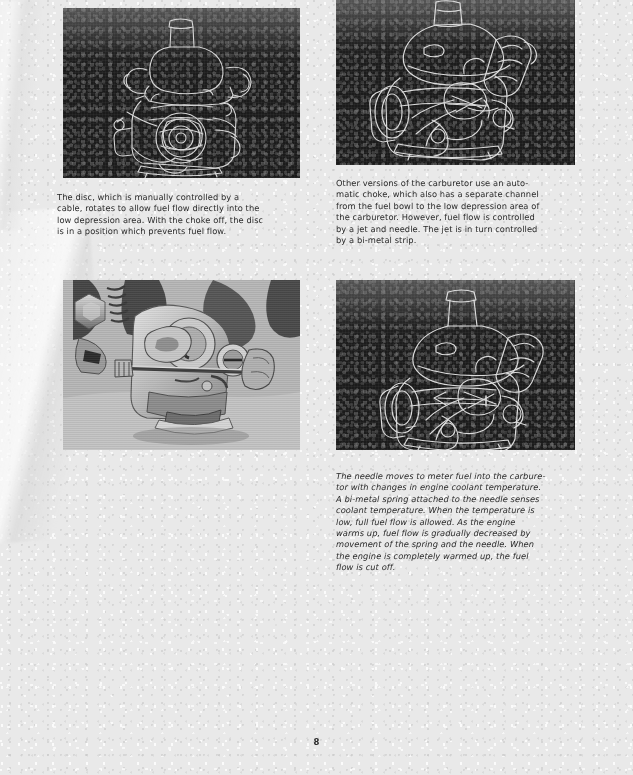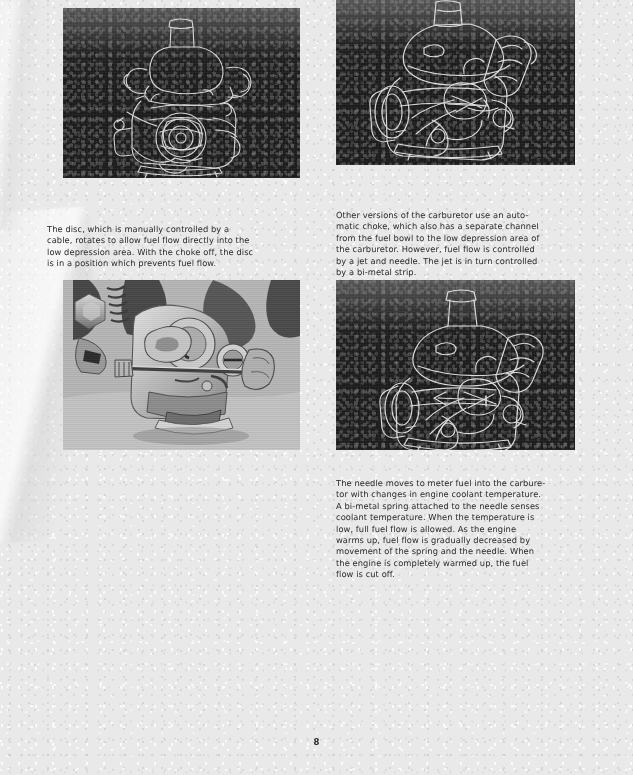--- a/index.html
+++ b/index.html
@@ -132,21 +132,20 @@
   
   .caption {
     position: absolute;
     color: #2a2a2a;
     font-family: "DejaVu Sans", sans-serif;
     font-size: 8.3px;
     line-height: 11.4px;
     letter-spacing: .08px;
     white-space: pre-line;
     text-rendering: geometricPrecision;
-    margin-top: 32px;
   }
 
   
   #folio {
     position: absolute;
     left: 0; right: 0;
     top: 737px;
     text-align: center;
     color: #2b2b2b;
     font-family: "DejaVu Sans", sans-serif;
@@ -210,21 +209,21 @@
           <path d="M84 165 l-2 5 M152 164 l2 5"></path>
 
           <path d="M158 96 q8 -2 10 4 q2 6 -5 8"></path>
           <path d="M140 82 q8 -1 10 5"></path>
           <path d="M96 86 q-7 1 -8 7"></path>
         </g>
       </svg>
     </div>
   </div>
 
-  <div class="caption" style="left:47px; top:192px; width:240px;">The disc, which is manually controlled by a
+  <div class="caption" style="left:57px; top:192px; width:240px;">The disc, which is manually controlled by a
 cable, rotates to allow fuel flow directly into the
 low depression area. With the choke off, the disc
 is in a position which prevents fuel flow.</div>
 
   <div class="figure" style="left:336px; top:0px; width:239px; height:165px;">
     <div class="photo dark">
       <svg class="art" viewBox="0 0 239 165" preserveAspectRatio="none">
         <g fill="none" stroke="#e8e8e8" stroke-width="1.15" stroke-linejoin="round" stroke-linecap="round" opacity="0.93">
 
           <path d="M100 2 q12 -3 24 1 l2 22 q-14 3 -28 0 z"></path>
@@ -394,21 +393,21 @@
           <path d="M84 166 l-2 4 M162 164 l3 5"></path>
 
           <path d="M166 116 q16 2 20 14 q4 12 -8 18"></path>
           <circle cx="176" cy="134" r="9"></circle>
           <path d="M80 146 l-10 2 M180 142 l10 3"></path>
         </g>
       </svg>
     </div>
   </div>
 
-  <div class="caption" style="left:336px; top:446px; width:248px;">The needle moves to meter fuel into the carbure-
+  <div class="caption" style="left:336px; top:471px; width:248px;font-style:italic;">The needle moves to meter fuel into the carbure-
 tor with changes in engine coolant temperature.
 A bi-metal spring attached to the needle senses
 coolant temperature. When the temperature is
 low, full fuel flow is allowed. As the engine
 warms up, fuel flow is gradually decreased by
 movement of the spring and the needle. When
 the engine is completely warmed up, the fuel
 flow is cut off.</div>
 
   <div id="folio">8</div>

